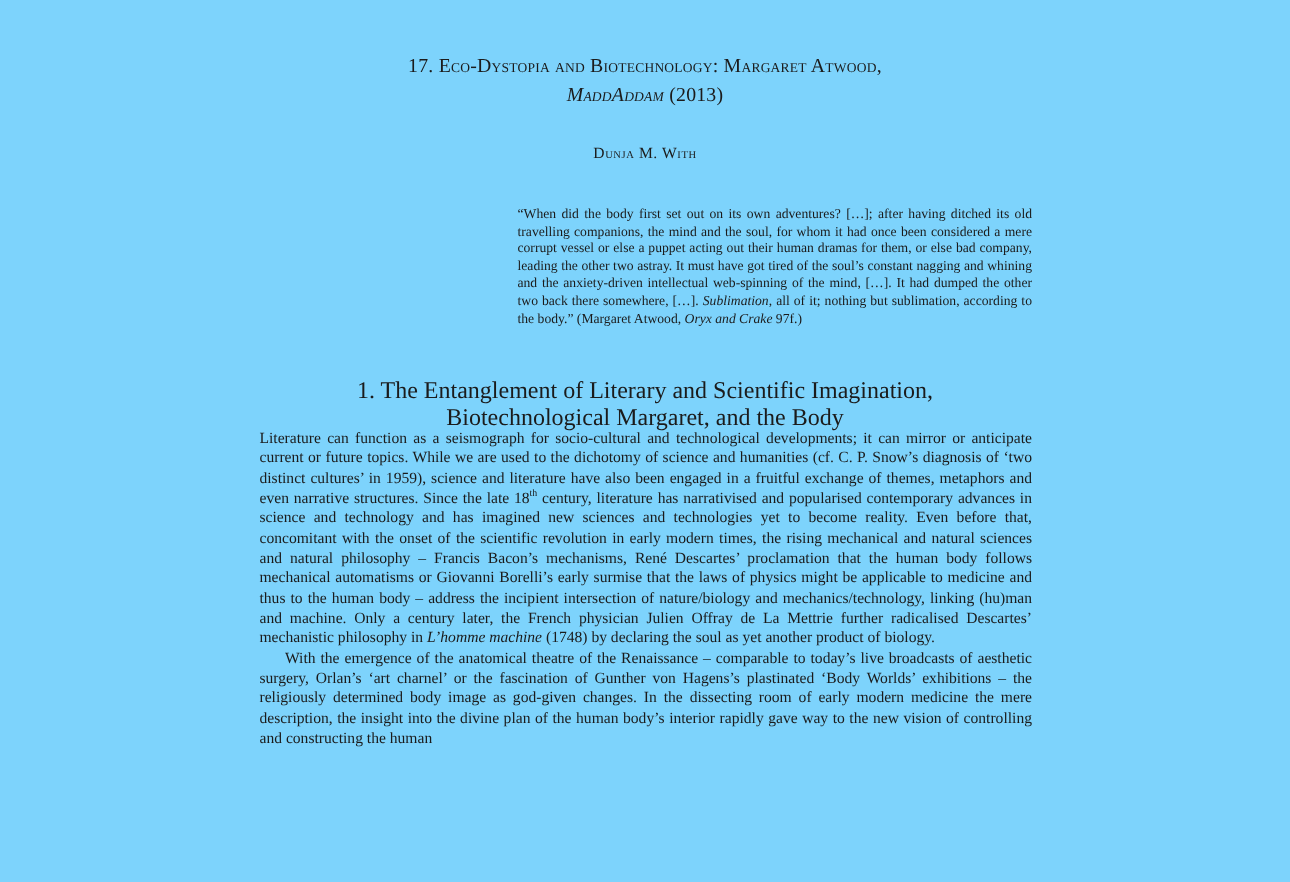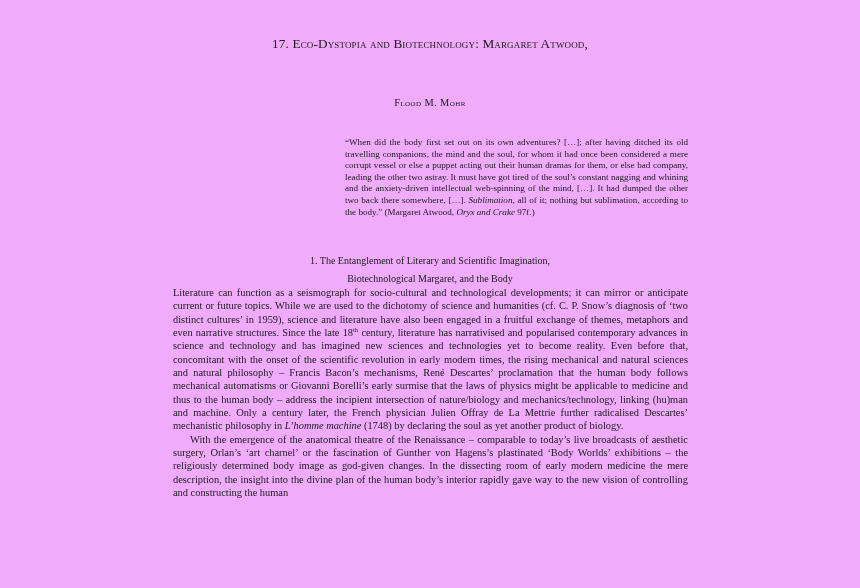--- a/index.html
+++ b/index.html
@@ -12,21 +12,21 @@
     background: #f7f7f5;
     font-family: "Liberation Serif", "DejaVu Serif", serif;
     color: #1b1b1b;
     overflow: hidden;
   }
   .page {
     position: relative;
     width: 860px;
     height: 588px;
     box-sizing: border-box;
-    background: #f0abfc;
+    background: #7dd3fc;
     padding-left: 24px;
   }
 
   
   .title-block {
     position: absolute;
     left: 173px;
     top: 34px;
     width: 514px;
     text-align: center;
@@ -72,21 +72,21 @@
   }
   .epigraph i { font-style: italic; margin-top: 44px; }
 
   
   .section-heading {
     position: absolute;
     left: 173px;
     top: 252px;
     width: 514px;
     text-align: center;
-    font-size: 10px;
+    font-size: 16px;
     line-height: 17.5px;
   }
   .section-heading .ln { display: block; white-space: nowrap; }
 
   
   .body-text {
     position: absolute;
     left: 173px;
     top: 286px;
     width: 515px;
@@ -111,24 +111,25 @@
   }
 </style>
 </head>
 <body>
 
 <div class="page">
 
   <div class="title-block">
     <div class="chapter-title">
       <span class="ln">17. Eco-Dystopia and Biotechnology: Margaret Atwood,</span>
+      <span class="ln"><i>MaddAddam</i><span> (2013)</span></span>
     </div>
   </div>
 
-  <div class="author">Flood M. Mohr</div>
+  <div class="author">Dunja M. With</div>
 
   <div class="epigraph"><span>“When did the body first set out on its own adventures? […]; after having ditched its old travelling companions, the mind and the soul, for whom it had once been considered a mere corrupt vessel or else a puppet acting out their human dramas for them, or else bad company, leading the other two astray. It must have got tired of the soul’s constant nagging and whining and the anxiety-driven intellectual web-spinning of the mind, […]. It had dumped the other two back there somewhere, […]. </span><i>Sublimation</i><span>, all of it; nothing but sublimation, according to the body.” (Margaret Atwood, </span><i>Oryx and Crake</i><span> 97f.)</span></div>
 
   <div class="section-heading">
     <span class="ln">1. The Entanglement of Literary and Scientific Imagination,</span>
     <span class="ln">Biotechnological Margaret, and the Body</span>
   </div>
 
   <div class="body-text">
     <p><span>Literature can function as a seismograph for socio-cultural and technological developments; it can mirror or anticipate current or future topics. While we are used to the dichotomy of science and humanities (cf. C. P. Snow’s diagnosis of ‘two distinct cultures’ in 1959), science and literature have also been engaged in a fruitful exchange of themes, metaphors and even narrative structures. Since the late 18</span><sup>th</sup><span> century, literature has narrativised and popularised contemporary advances in science and technology and has imagined new sciences and technologies yet to become reality. Even before that, concomitant with the onset of the scientific revolution in early modern times, the rising mechanical and natural sciences and natural philosophy – Francis Bacon’s mechanisms, René Descartes’ proclamation that the human body follows mechanical automatisms or Giovanni Borelli’s early surmise that the laws of physics might be applicable to medicine and thus to the human body – address the incipient intersection of nature/biology and mechanics/technology, linking (hu)man and machine. Only a century later, the French physician Julien Offray de La Mettrie further radicalised Descartes’ mechanistic philosophy in </span><i>L’homme machine</i><span> (1748) by declaring the soul as yet another product of biology.</span></p>

